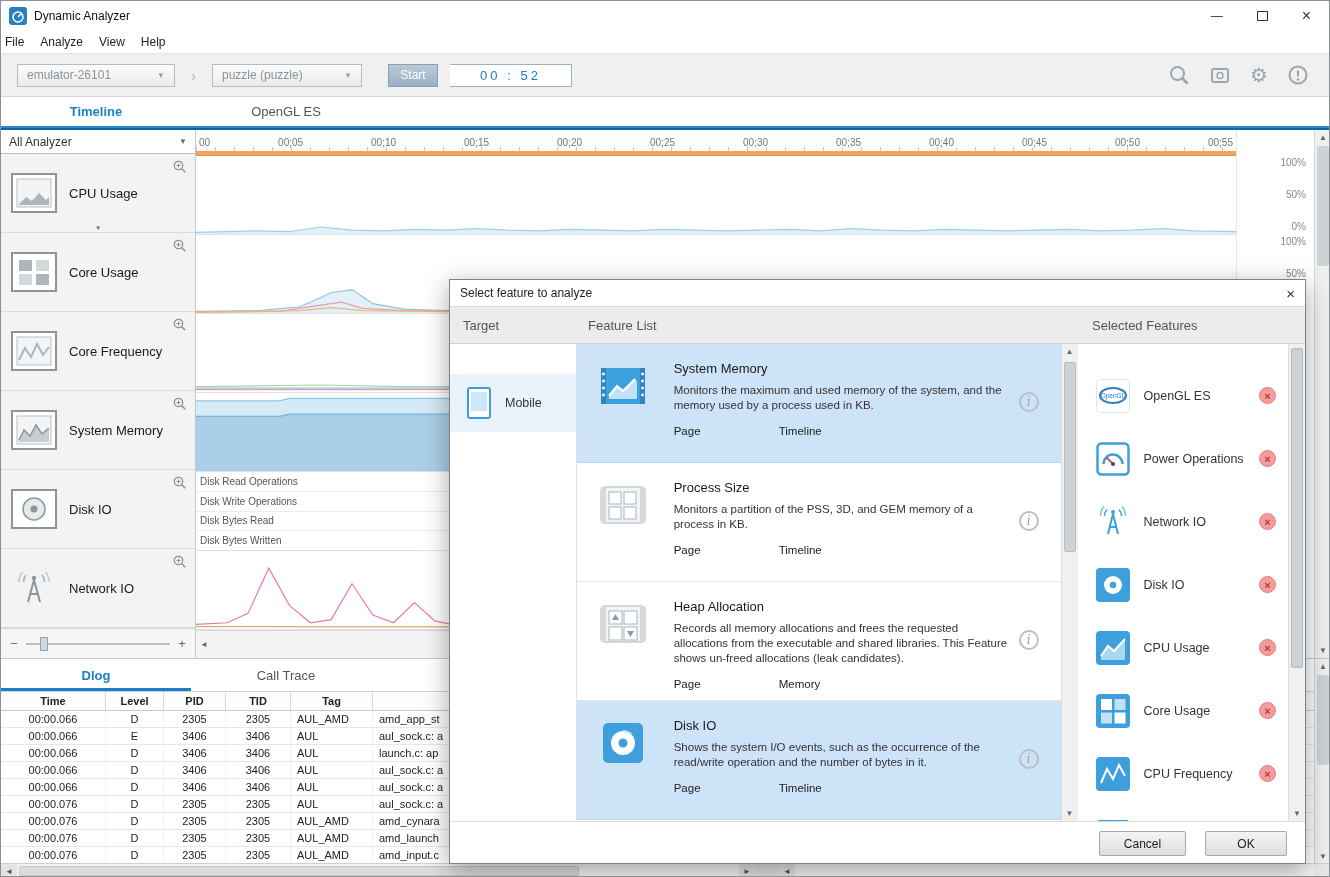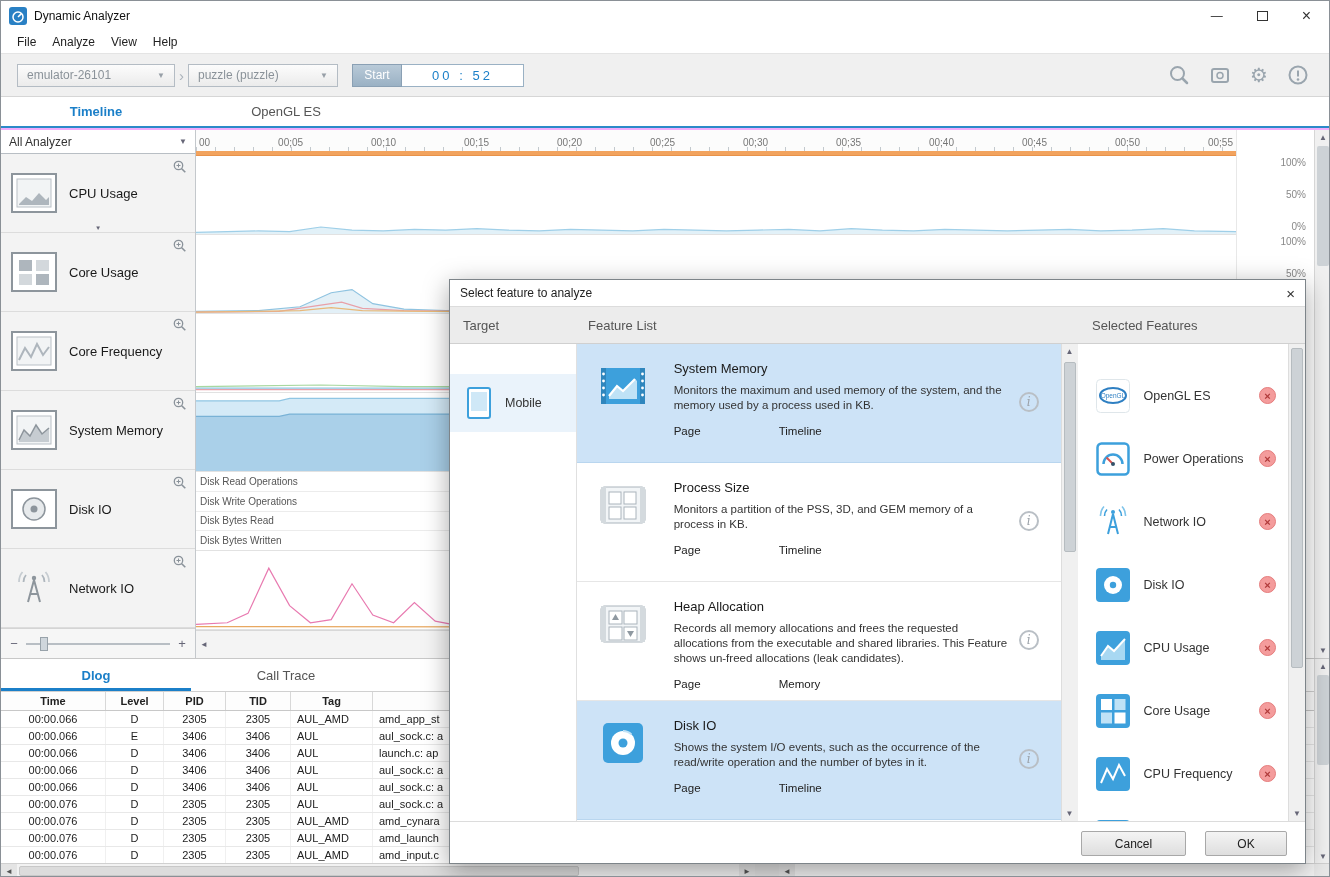--- a/index.html
+++ b/index.html
@@ -1,31 +1,31 @@
 <!DOCTYPE html>
 <html><head>
 <meta charset="utf-8">
 <style>
   * { box-sizing: border-box; margin:0; padding:0; }
   body { font-family:"Liberation Sans","DejaVu Sans",sans-serif; background:#888; }
-  .window { width:1330px; height:877px; position:relative; background:#f0abfc; border:1px solid #8a9096; overflow:hidden; font-size:12px; color:#222; }
+  .window { width:1330px; height:877px; position:relative; background:#0369a1; border:1px solid #8a9096; overflow:hidden; font-size:12px; color:#222; }
 
   
   .titlebar { height:30px; display:flex; align-items:center; padding:0 8px; background:#fff; }
   .app-icon { width:18px; height:18px; flex:none; }
   .title { font-size:12px; margin-left:7px; color:#111; }
   .win-controls { margin-left:auto; display:flex; align-items:center; gap:34px; padding-right:10px; color:#333; }
   .win-controls span { cursor:default; font-size:12px; }
   .max-box { display:inline-block; width:11px; height:10px; border:1px solid #333; }
 
   
-  .menubar { height:22px; display:flex; align-items:center; gap:16px; padding-left:16px; background:#fff; font-size:12px; color:#222; }
+  .menubar { height:22px; display:flex; align-items:center; gap:16px; padding-left:4px; background:#fff; font-size:12px; color:#222; }
 
   
-  .toolbar { height:44px; background:#f0f0f0; border-top:1px solid #e4e4e4; border-bottom:1px solid #d6d6d6; display:flex; align-items:center; padding:0 16px; }
+  .toolbar { height:44px; background:#f0f0f0; border-top:1px solid #e4e4e4; border-bottom:1px solid #d6d6d6; display:flex; align-items:center; padding:0 16px;gap:12px; }
   .selector { height:23px; width:158px; border:1px solid #b4bcc4; background:linear-gradient(#fcfcfc,#ebebeb); color:#8a9299; font-size:12px; display:flex; align-items:center; justify-content:space-between; padding:0 9px; }
   .selector .arr { font-size:8px; color:#98a0a8; }
   .bc-chev { color:#aab2ba; font-size:15px; margin:0 4px; }
   .start-btn { width:50px; height:23px; margin-left:14px; background:linear-gradient(#b9cad8,#9ab1c4); border:1px solid #8aa0b4; color:#fff; font-size:12px; display:flex; align-items:center; justify-content:center; }
   .timer { width:122px; height:23px; background:#fff; border:1px solid #9ab1c4; border-left:none; color:#1b7fc8; font-size:13px; letter-spacing:3px; display:flex; align-items:center; justify-content:center; }
   .tool-icons { margin-left:auto; display:flex; align-items:center; gap:19px; padding-right:4px; }
   .tool-icons .gear { font-size:20px; color:#9aa5ae; line-height:20px; }
 
   
   .tabs { height:31px; display:flex; align-items:center; background:#fff; border-bottom:2px solid #2b8ac8; }
@@ -117,21 +117,21 @@
   .fthumb { position:absolute; left:2px; top:18px; width:12px; height:190px; background:#cdd2d6; border:1px solid #b6bcc0; border-radius:2px; }
   .sel-col { width:211px; padding-top:20px; overflow:hidden; }
   .s-item { height:63px; display:flex; align-items:center; padding:0 12px 0 18px; gap:14px; }
   .s-label { font-size:12.5px; color:#333; flex:1; }
   .rm-badge { width:17px; height:17px; border-radius:50%; background:#f49c9c; border:1px solid #e57d7d; color:#b03a3a; font-size:11px; font-weight:bold; display:flex; align-items:center; justify-content:center; flex:none; }
   .sscroll { width:17px; background:#f0f0f0; border-left:1px solid #ddd; position:relative; }
   .sscroll .sthumb { position:absolute; left:2px; top:4px; width:12px; height:320px; background:#cdd2d6; border:1px solid #b6bcc0; border-radius:2px; }
   .sscroll .sa { position:absolute; bottom:3px; width:100%; text-align:center; font-size:8px; color:#667; }
   .dlg-footer { height:44px; border-top:1px solid #dcdcdc; display:flex; align-items:center; justify-content:flex-end; gap:19px; padding-right:18px; }
   .dlg-btn { height:25px; background:linear-gradient(#f4f4f4,#dedede); border:1px solid #a8a8a8; border-radius:2px; font-size:12px; color:#222; display:flex; align-items:center; justify-content:center; }
-  .btn-cancel { width:105px; } .btn-ok { width:82px; }
+  .btn-cancel { width:87px; } .btn-ok { width:82px; }
 
   .sf-icon { width:34px; height:34px; flex:none; }
   .mob-icon { width:24px; height:32px; border:2px solid #3da0dc; border-radius:3px; background:#fff; position:relative; }
   .mob-icon::after { content:""; position:absolute; inset:3px 2px 6px 2px; background:#cfe8f7; }
   .watch-icon { width:26px; height:26px; border-radius:50%; border:2px solid #9aa5ad; background:#fff; position:relative; }
   .watch-icon::before, .watch-icon::after { content:""; position:absolute; left:6px; width:10px; height:5px; background:#c9d1d7; }
   .watch-icon::before { top:-7px; } .watch-icon::after { bottom:-7px; }
 </style>
 </head>
 <body>

